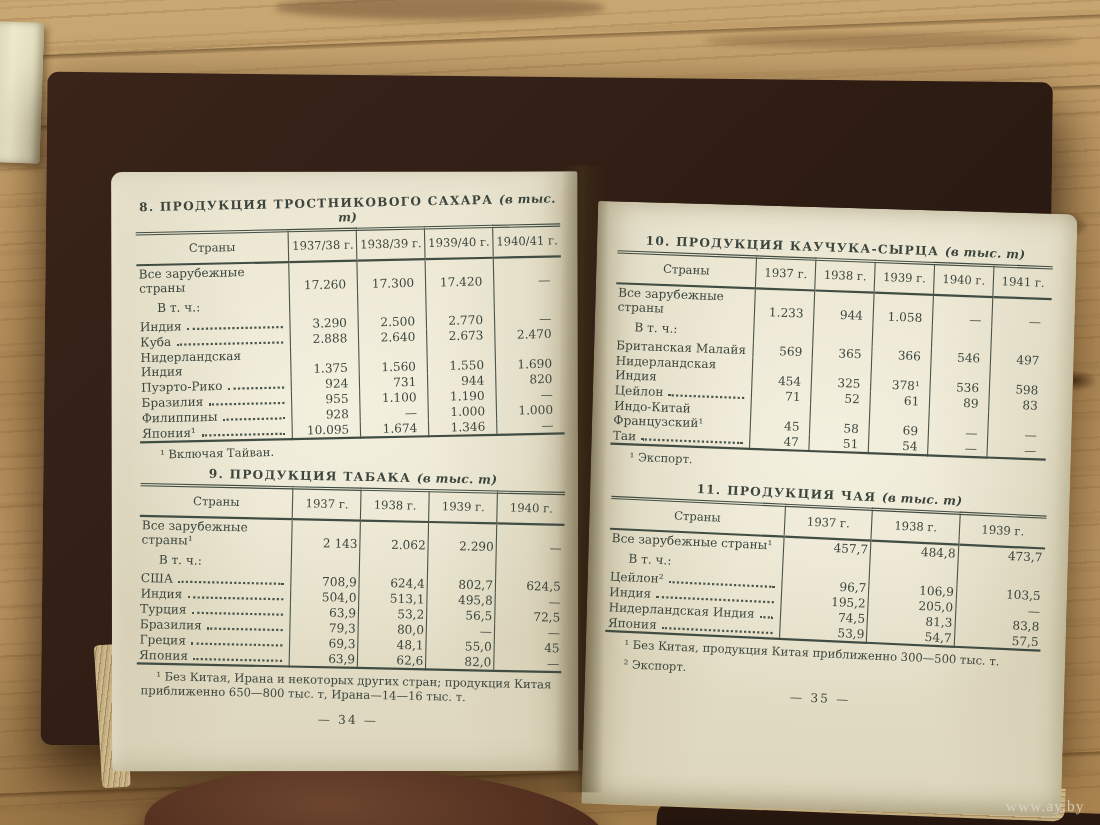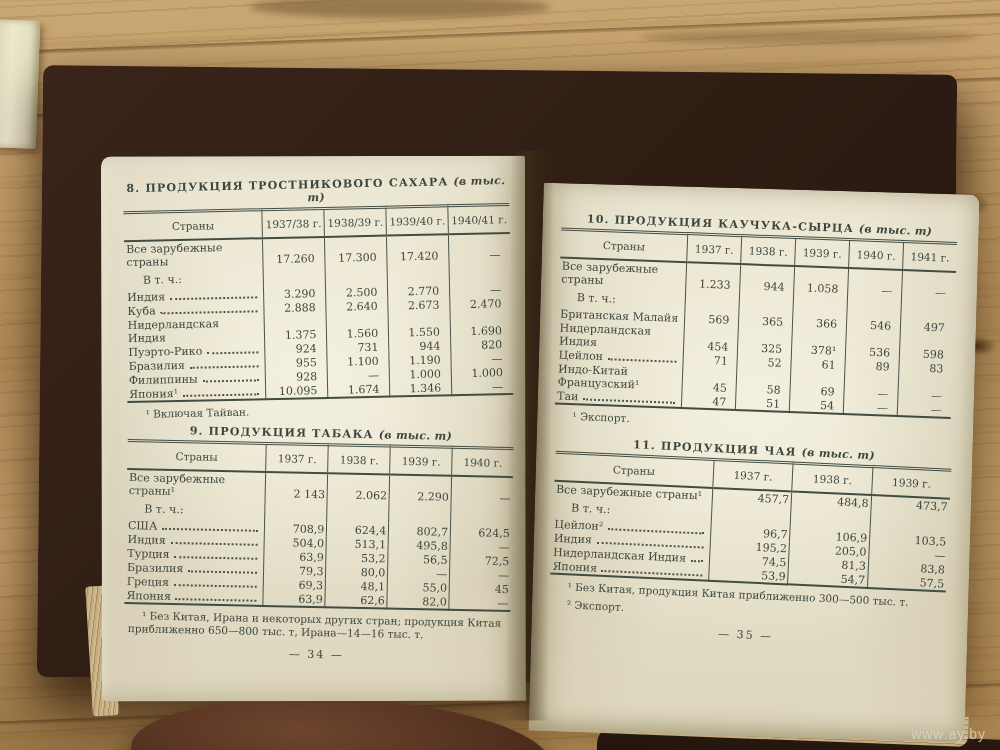--- a/index.html
+++ b/index.html
@@ -65,21 +65,21 @@
   td.lbl.dots{display:flex;align-items:flex-end;border-left:none;}
   td.lbl .leader{flex:1;border-bottom:2px dotted #4a554b;margin:0 4px 3px 5px;}
   td.lbl.section span{display:inline-block;padding:4px 0 3px 16px;}
   td.val{text-align:right;padding-right:14px;white-space:nowrap;}
   .tbl-rubber td.val{padding-right:9px;}
   .tbl-sugar td.val{padding-right:10px;}
   .footnote{font-size:10.5px;margin:5px 2px 2px 4px;line-height:1.25;}
   .footnote .ind{display:inline-block;width:14px;}
   .pagenum{text-align:center;font-size:11px;letter-spacing:2px;margin-top:9px;}
 
-  .watermark{position:absolute;right:14px;bottom:8px;font-family:Liberation Sans, sans-serif;
+  .watermark{position:absolute;right:14px;bottom:8px;font-family:Liberation Serif, serif;
     font-size:14px;color:rgba(218,213,205,.82);letter-spacing:1px;margin-top:48px;}
 </style>
 </head>
 <body>
 
 <div class="scene">
 
   <div class="seam" style="top:32px"></div>
   <div class="seam" style="top:96px"></div>
   <div class="seam" style="top:702px"></div>

